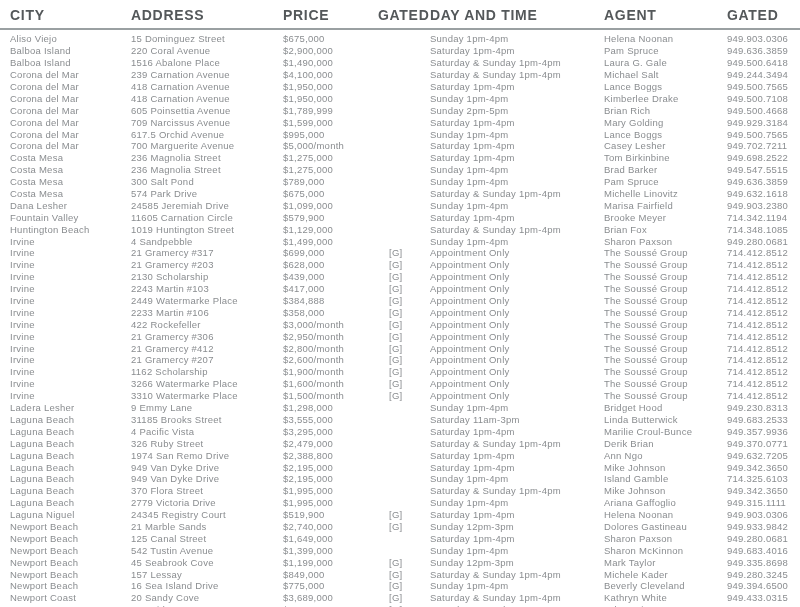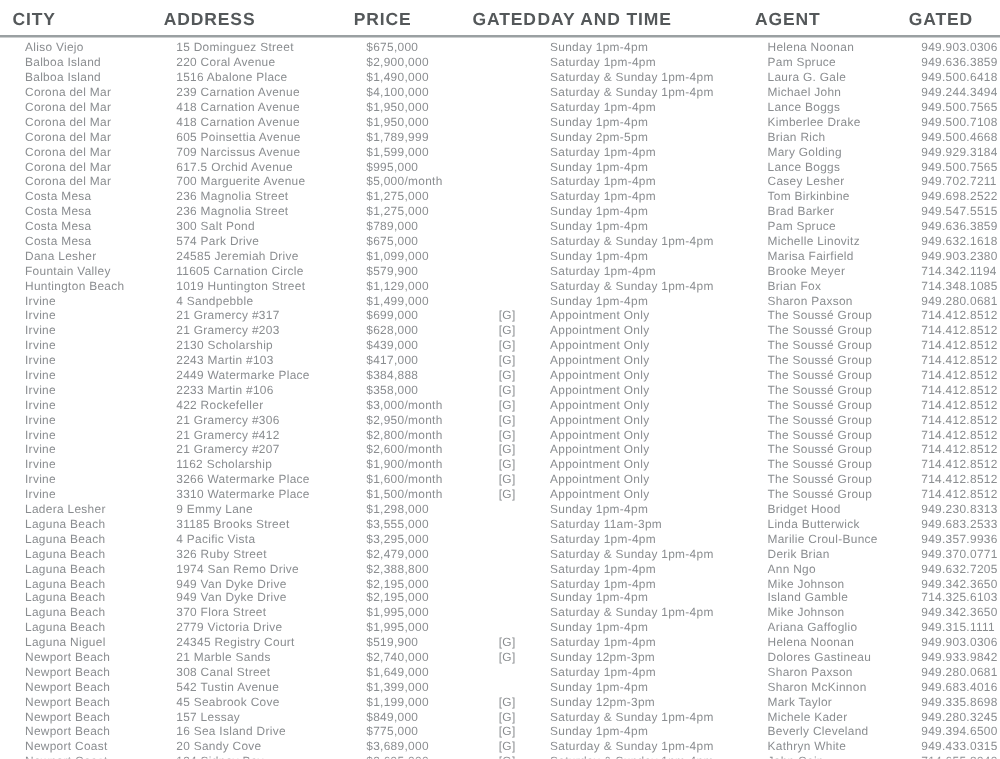--- a/index.html
+++ b/index.html
@@ -28,21 +28,21 @@
     font-size: 14px;
     font-weight: 700;
     letter-spacing: 0.7px;
     color: #54585a;
     white-space: nowrap;
   }
   .tbody {
     padding-top: 3px;
   }
   .row {
-    padding-left: 20px;
+    padding-left: 10px;
     height: 11.9px;
     align-items: center;
   }
   .cell {
     font-size: 9.5px;
     color: #8a8d90;
     letter-spacing: 0.25px;
     white-space: nowrap;
     overflow: hidden;
   }
@@ -92,21 +92,21 @@
       <span class="cell day">Saturday &amp; Sunday 1pm-4pm</span>
       <span class="cell agent">Laura G. Gale</span>
       <span class="cell phone">949.500.6418</span>
     </div>
       <div class="row grid-cols">
       <span class="cell city">Corona del Mar</span>
       <span class="cell address">239 Carnation Avenue</span>
       <span class="cell price">$4,100,000</span>
       <span class="cell gated"></span>
       <span class="cell day">Saturday &amp; Sunday 1pm-4pm</span>
-      <span class="cell agent">Michael John</span>
+      <span class="cell agent">Michael Salt</span>
       <span class="cell phone">949.244.3494</span>
     </div>
       <div class="row grid-cols">
       <span class="cell city">Corona del Mar</span>
       <span class="cell address">418 Carnation Avenue</span>
       <span class="cell price">$1,950,000</span>
       <span class="cell gated"></span>
       <span class="cell day">Saturday 1pm-4pm</span>
       <span class="cell agent">Lance Boggs</span>
       <span class="cell phone">949.500.7565</span>
@@ -439,21 +439,21 @@
       <span class="cell city">Newport Beach</span>
       <span class="cell address">21 Marble Sands</span>
       <span class="cell price">$2,740,000</span>
       <span class="cell gated">[G]</span>
       <span class="cell day">Sunday 12pm-3pm</span>
       <span class="cell agent">Dolores Gastineau</span>
       <span class="cell phone">949.933.9842</span>
     </div>
       <div class="row grid-cols">
       <span class="cell city">Newport Beach</span>
-      <span class="cell address">308 Canal Street</span>
+      <span class="cell address">125 Canal Street</span>
       <span class="cell price">$1,649,000</span>
       <span class="cell gated"></span>
       <span class="cell day">Saturday 1pm-4pm</span>
       <span class="cell agent">Sharon Paxson</span>
       <span class="cell phone">949.280.0681</span>
     </div>
       <div class="row grid-cols">
       <span class="cell city">Newport Beach</span>
       <span class="cell address">542 Tustin Avenue</span>
       <span class="cell price">$1,399,000</span>

